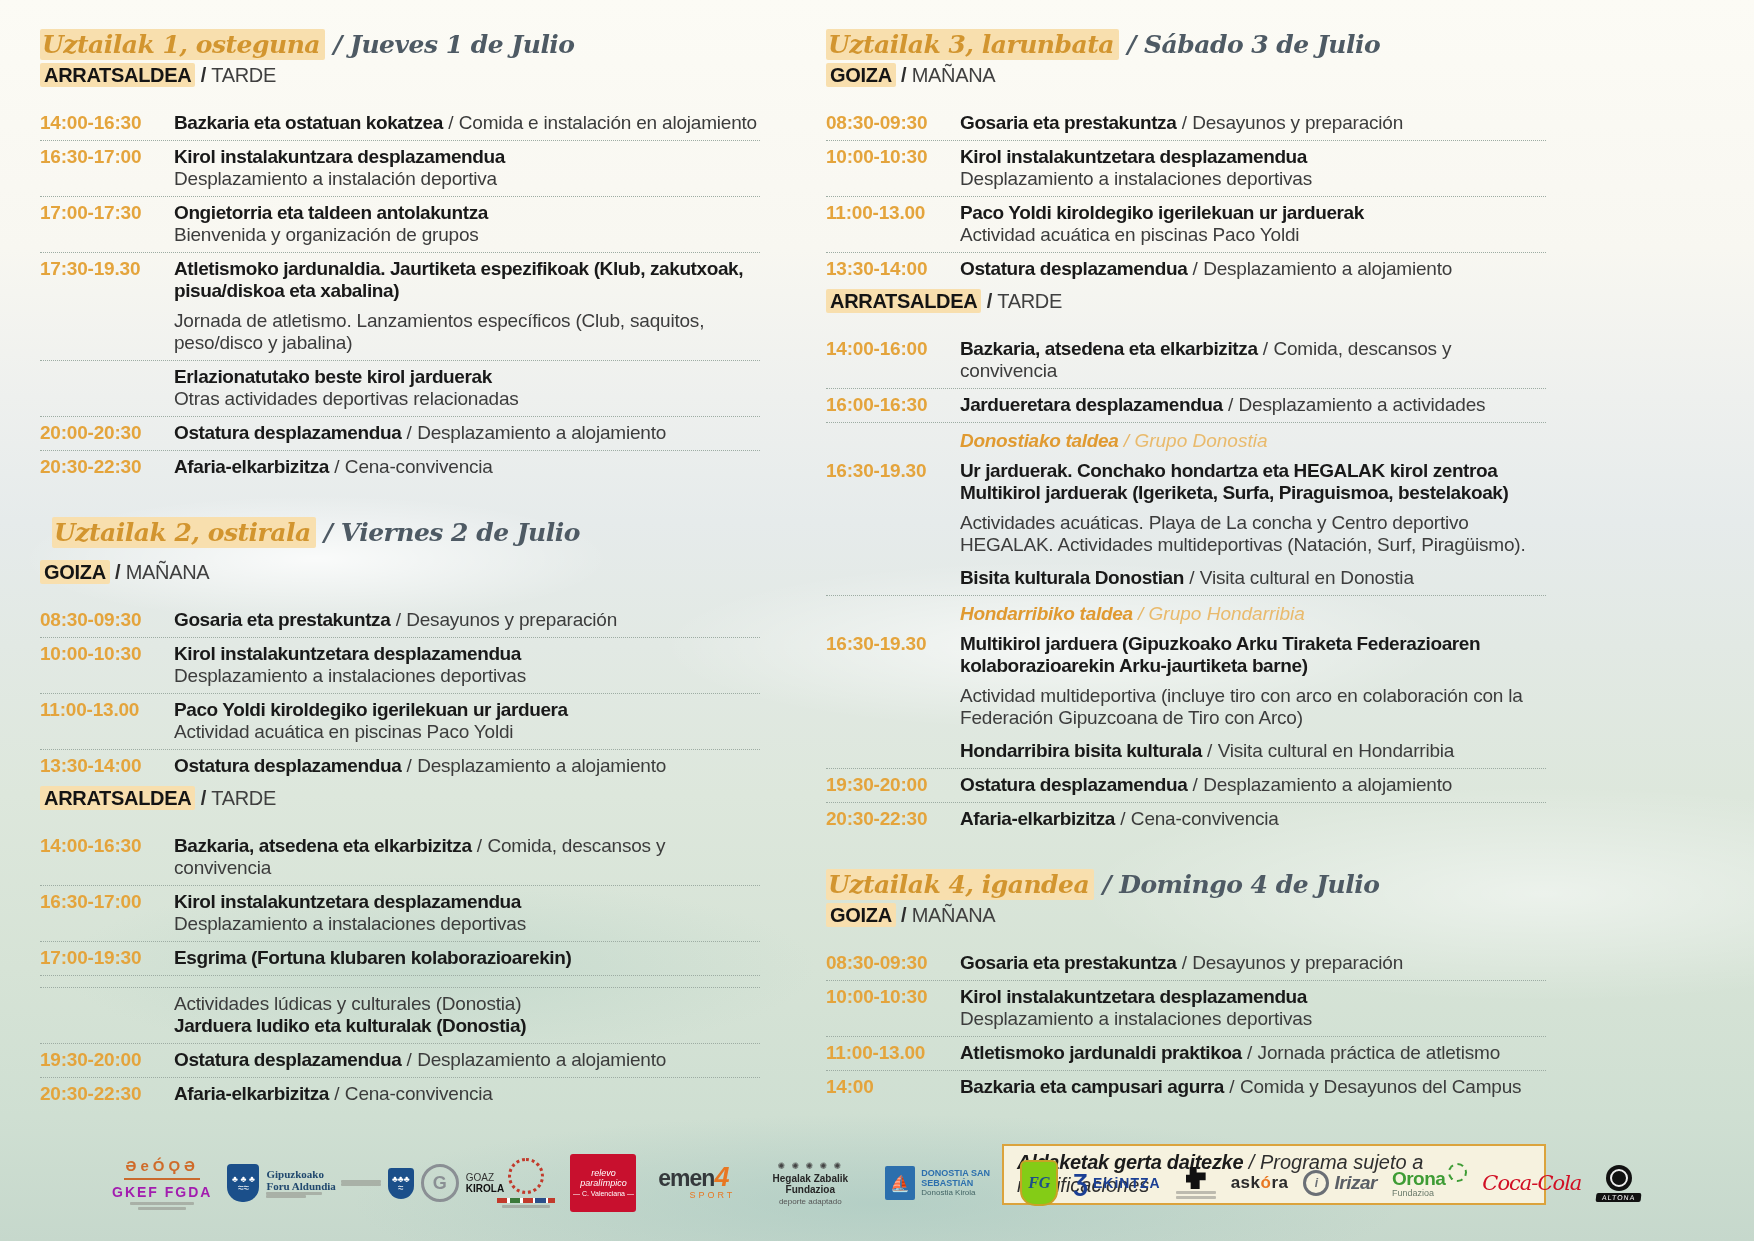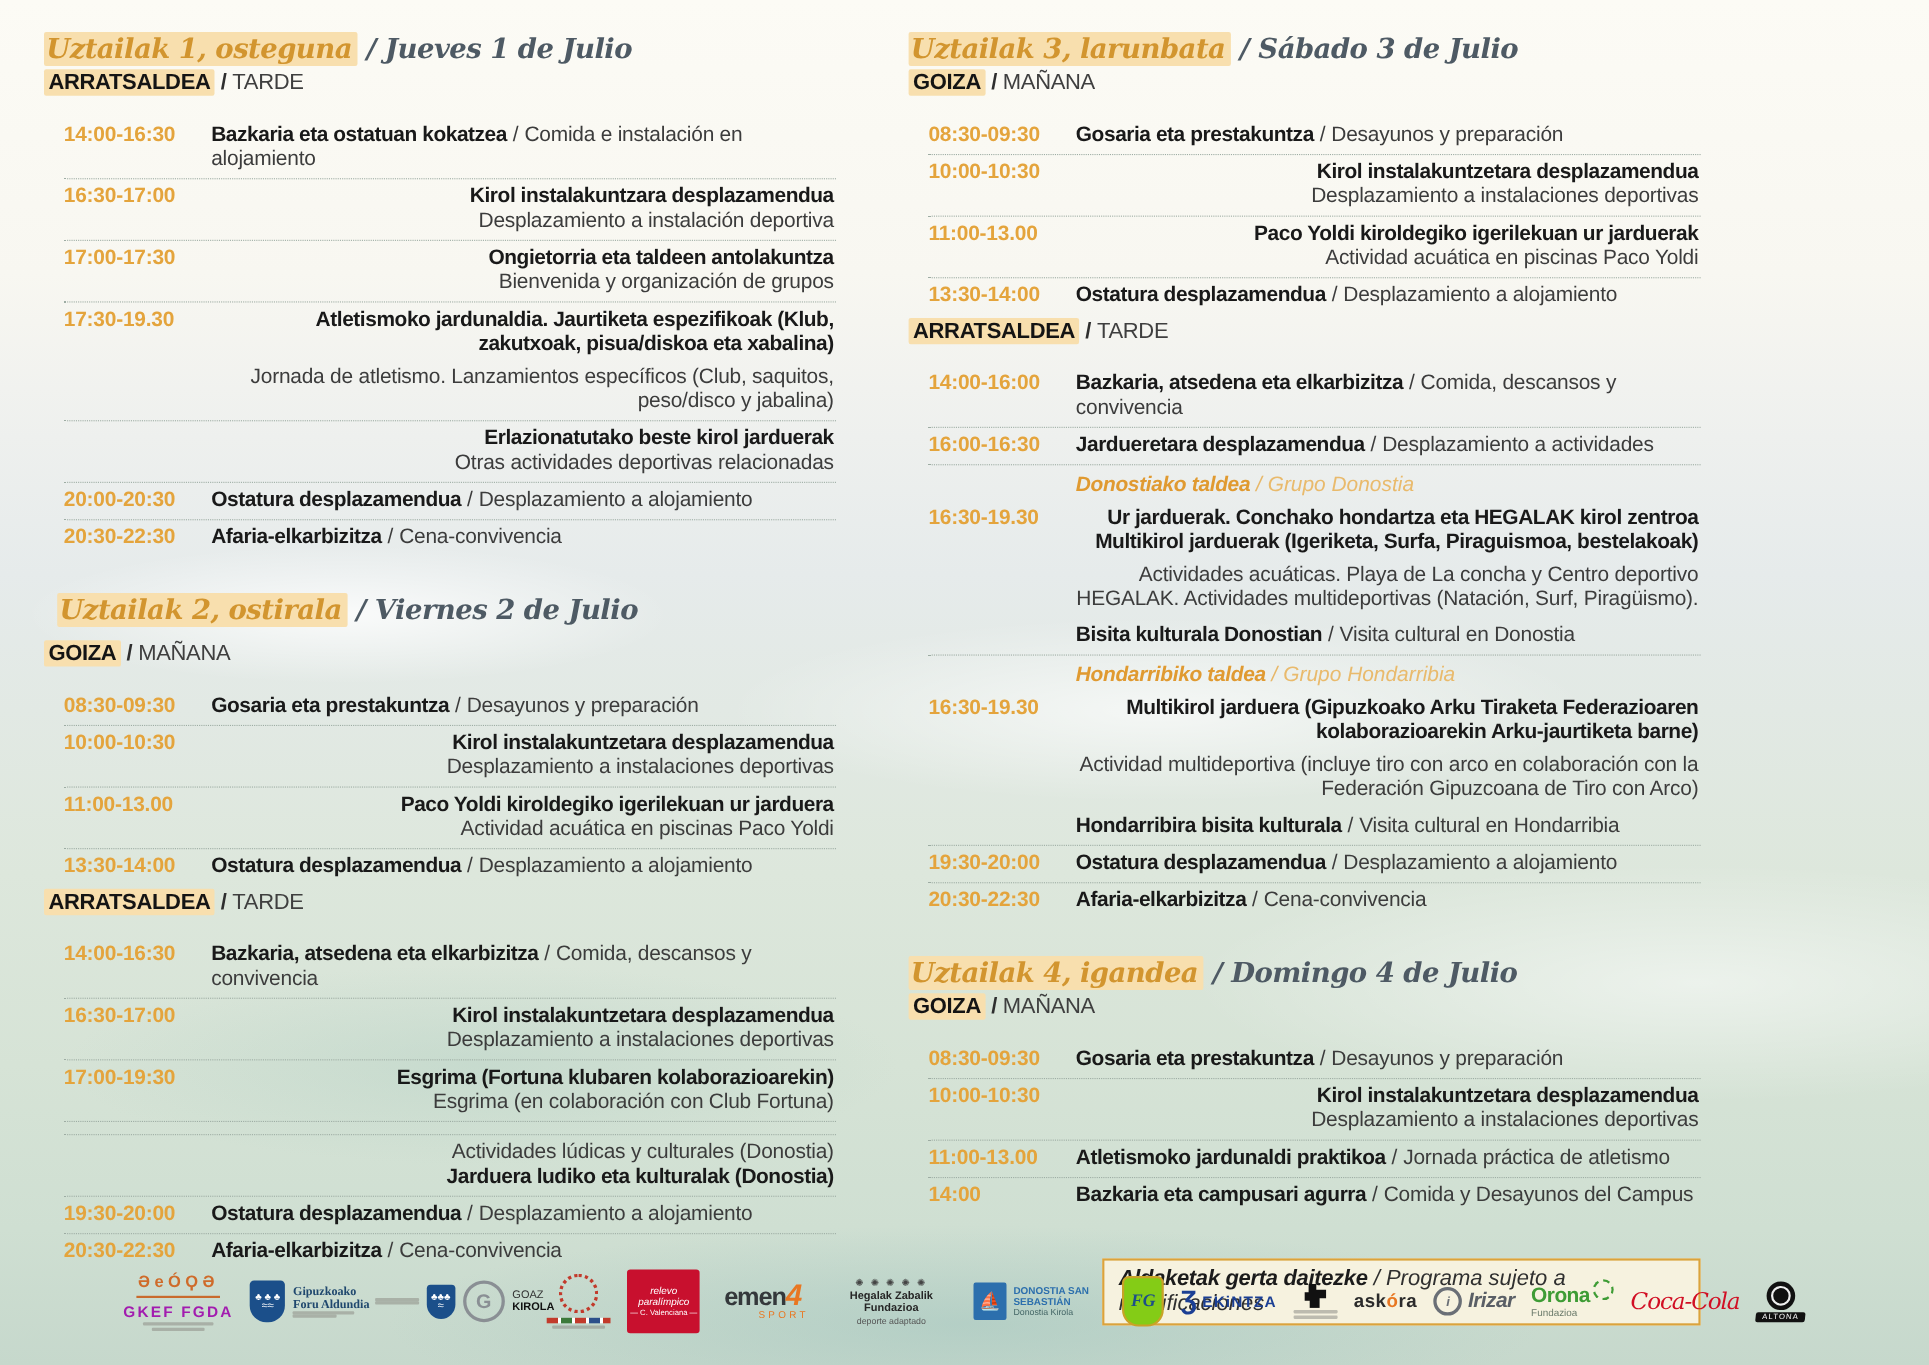--- a/index.html
+++ b/index.html
@@ -26,32 +26,32 @@
   .day{margin-bottom:26px;}
   .day + .day{margin-top:34px;}
   .day-title{font-family:"DejaVu Serif",serif;font-style:italic;font-weight:bold;
     font-size:25px;line-height:30px;letter-spacing:-0.5px;}
   .day-title .eu{color:#d2952f;background:#f8dfae;padding:1px 5px 1px 2px;border-radius:2px;}
   .day-title .t-sep,.day-title .es{color:#4e5a64;}
   .period{font-size:20px;line-height:24px;margin-top:3px;letter-spacing:-0.3px;}
   .period .eu{font-weight:bold;color:#141414;background:#f8dfae;padding:1px 4px;border-radius:2px;}
   .period .p-sep{color:#2e2e2e;font-weight:bold;}
   .period .es{color:#3f3f3f;font-weight:400;}
-  .rows{margin-top:20px;margin-left:18px;}
+  .rows{margin-top:20px;}
 
   
   .row{display:flex;padding:5px 0 6px;border-bottom:1px dotted #9daca3;}
   .row.nodiv{border-bottom:none;}
   .time{width:134px;flex:none;color:#e4a43c;font-weight:bold;font-size:19px;
     line-height:22px;letter-spacing:-0.2px;}
   .content{flex:1;font-size:19px;line-height:22px;padding-right:2px;}
   .eu-text{font-weight:bold;color:#191919;letter-spacing:-0.4px;}
   .slash{color:#3c3c3c;font-weight:400;}
   .es-text{color:#3c3c3c;font-weight:400;letter-spacing:-0.2px;}
-  .es-line{margin:0;text-align:right;}
+  .es-line{margin:0;}
   .es-gap{margin-top:8px;}
   .subhead{padding:7px 0 3px;margin-left:134px;font-style:italic;font-size:19px;line-height:22px;}
   .subhead .eu{color:#e09a31;font-weight:bold;letter-spacing:-0.3px;}
   .subhead .s-sep{color:#e7b768;}
   .subhead .es{color:#e9ba6c;font-weight:400;}
 
   
   .note{display:inline-block;margin:14px 0 0 176px;border:2px solid #dba33c;
     background:#f6f2df;padding:5px 13px 6px;font-style:italic;font-size:20px;line-height:23px;}
   .note .eu{font-weight:bold;color:#1b1b1b;letter-spacing:-0.3px;}
@@ -230,21 +230,20 @@
               <div class="time">16:30-17:00</div>
               <div class="content">
                 <div class="es-line"><span class="eu-text">Kirol instalakuntzetara desplazamendua</span></div>
                 <div class="es-line"><span class="es-text">Desplazamiento a instalaciones deportivas</span></div>
               </div>
             </div>
             <div class="row">
               <div class="time">17:00-19:30</div>
               <div class="content">
                 <div class="es-line"><span class="eu-text">Esgrima (Fortuna klubaren kolaborazioarekin)</span></div>
-                <div class="es-line"><span class="es-text">Esgrima (en colaboración con Club Fortuna)</span></div>
               </div>
             </div>
             <div class="row">
               <div class="time"></div>
             </div>
             <div class="row">
               <div class="time"></div>
               <div class="content">
                 <div class="es-line"><span class="es-text">Actividades lúdicas y culturales (Donostia)</span></div>
                 <div class="es-line"><span class="eu-text">Jarduera ludiko eta kulturalak (Donostia)</span></div>

